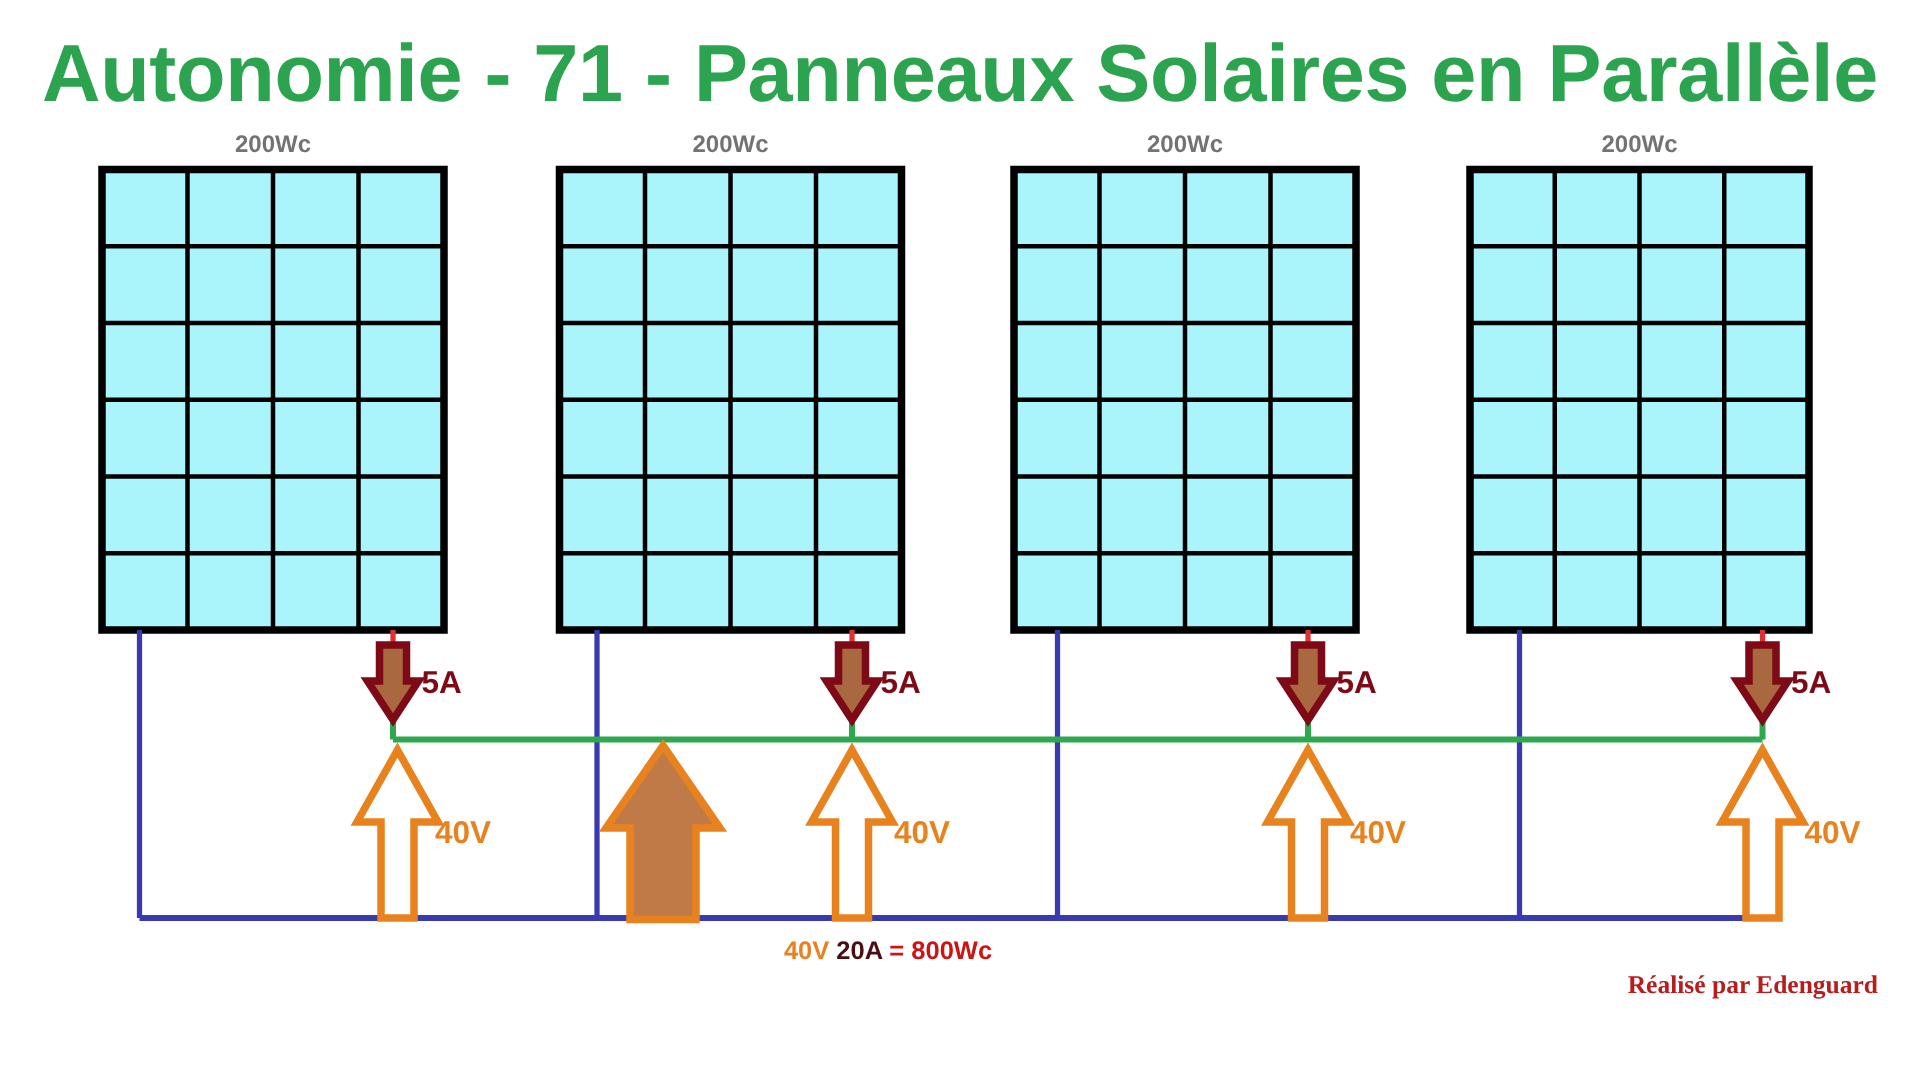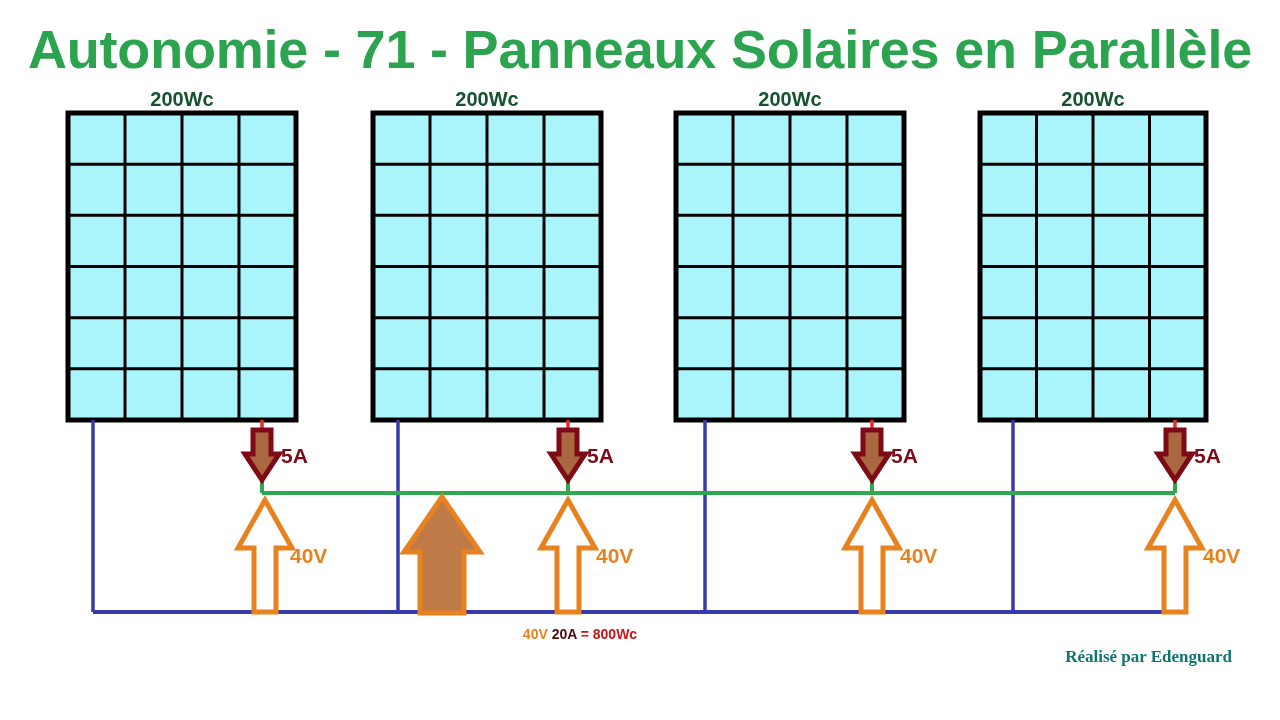--- a/index.html
+++ b/index.html
@@ -31,60 +31,60 @@
     width: 1280px;
     text-align: center;
     font-size: 54px;
     font-weight: bold;
     color: #2ca34e;
     letter-spacing: -0.2px;
     white-space: nowrap;
   }
   .panel-label {
     position: absolute;
-    font-size: 20px;
+    font-size: 16px;
     font-weight: bold;
-    color: #14532d;
+    color: #737373;
     text-align: center;
     white-space: nowrap;
     transform: translateX(-50%);
   }
   .arrow-label {
     position: absolute;
     font-size: 21px;
     font-weight: bold;
     white-space: nowrap;
   }
   .lab-amp { color: #7d0a16; }
   .lab-volt { color: #e8821e; }
   .summary {
     position: absolute;
-    left: 4px;
+    left: 16px;
     top: 620px;
     width: 1152px;
     text-align: center;
-    font-size: 14px;
+    font-size: 17px;
     font-weight: bold;
     line-height: 28px;
     white-space: nowrap;
   }
   .summary .l1 { display: block; }
   .summary .l2 { display: block; }
   .s-volt { color: #e8821e; }
   .s-amp  { color: #4a0d12; }
   .s-red  { color: #cc1417; }
   .watermark {
     position: absolute;
-    right: 48px;
+    right: 28px;
     top: 645px;
     text-align: center;
     font-family: "Liberation Serif", serif;
     font-size: 17px;
     font-weight: bold;
-    color: #0f766e;
+    color: #b91c1c;
     line-height: 23px;
     white-space: nowrap;
   }
   .watermark span { display: block; }
 </style>
 </head>
 <body>
 
 <div id="stage">
 

